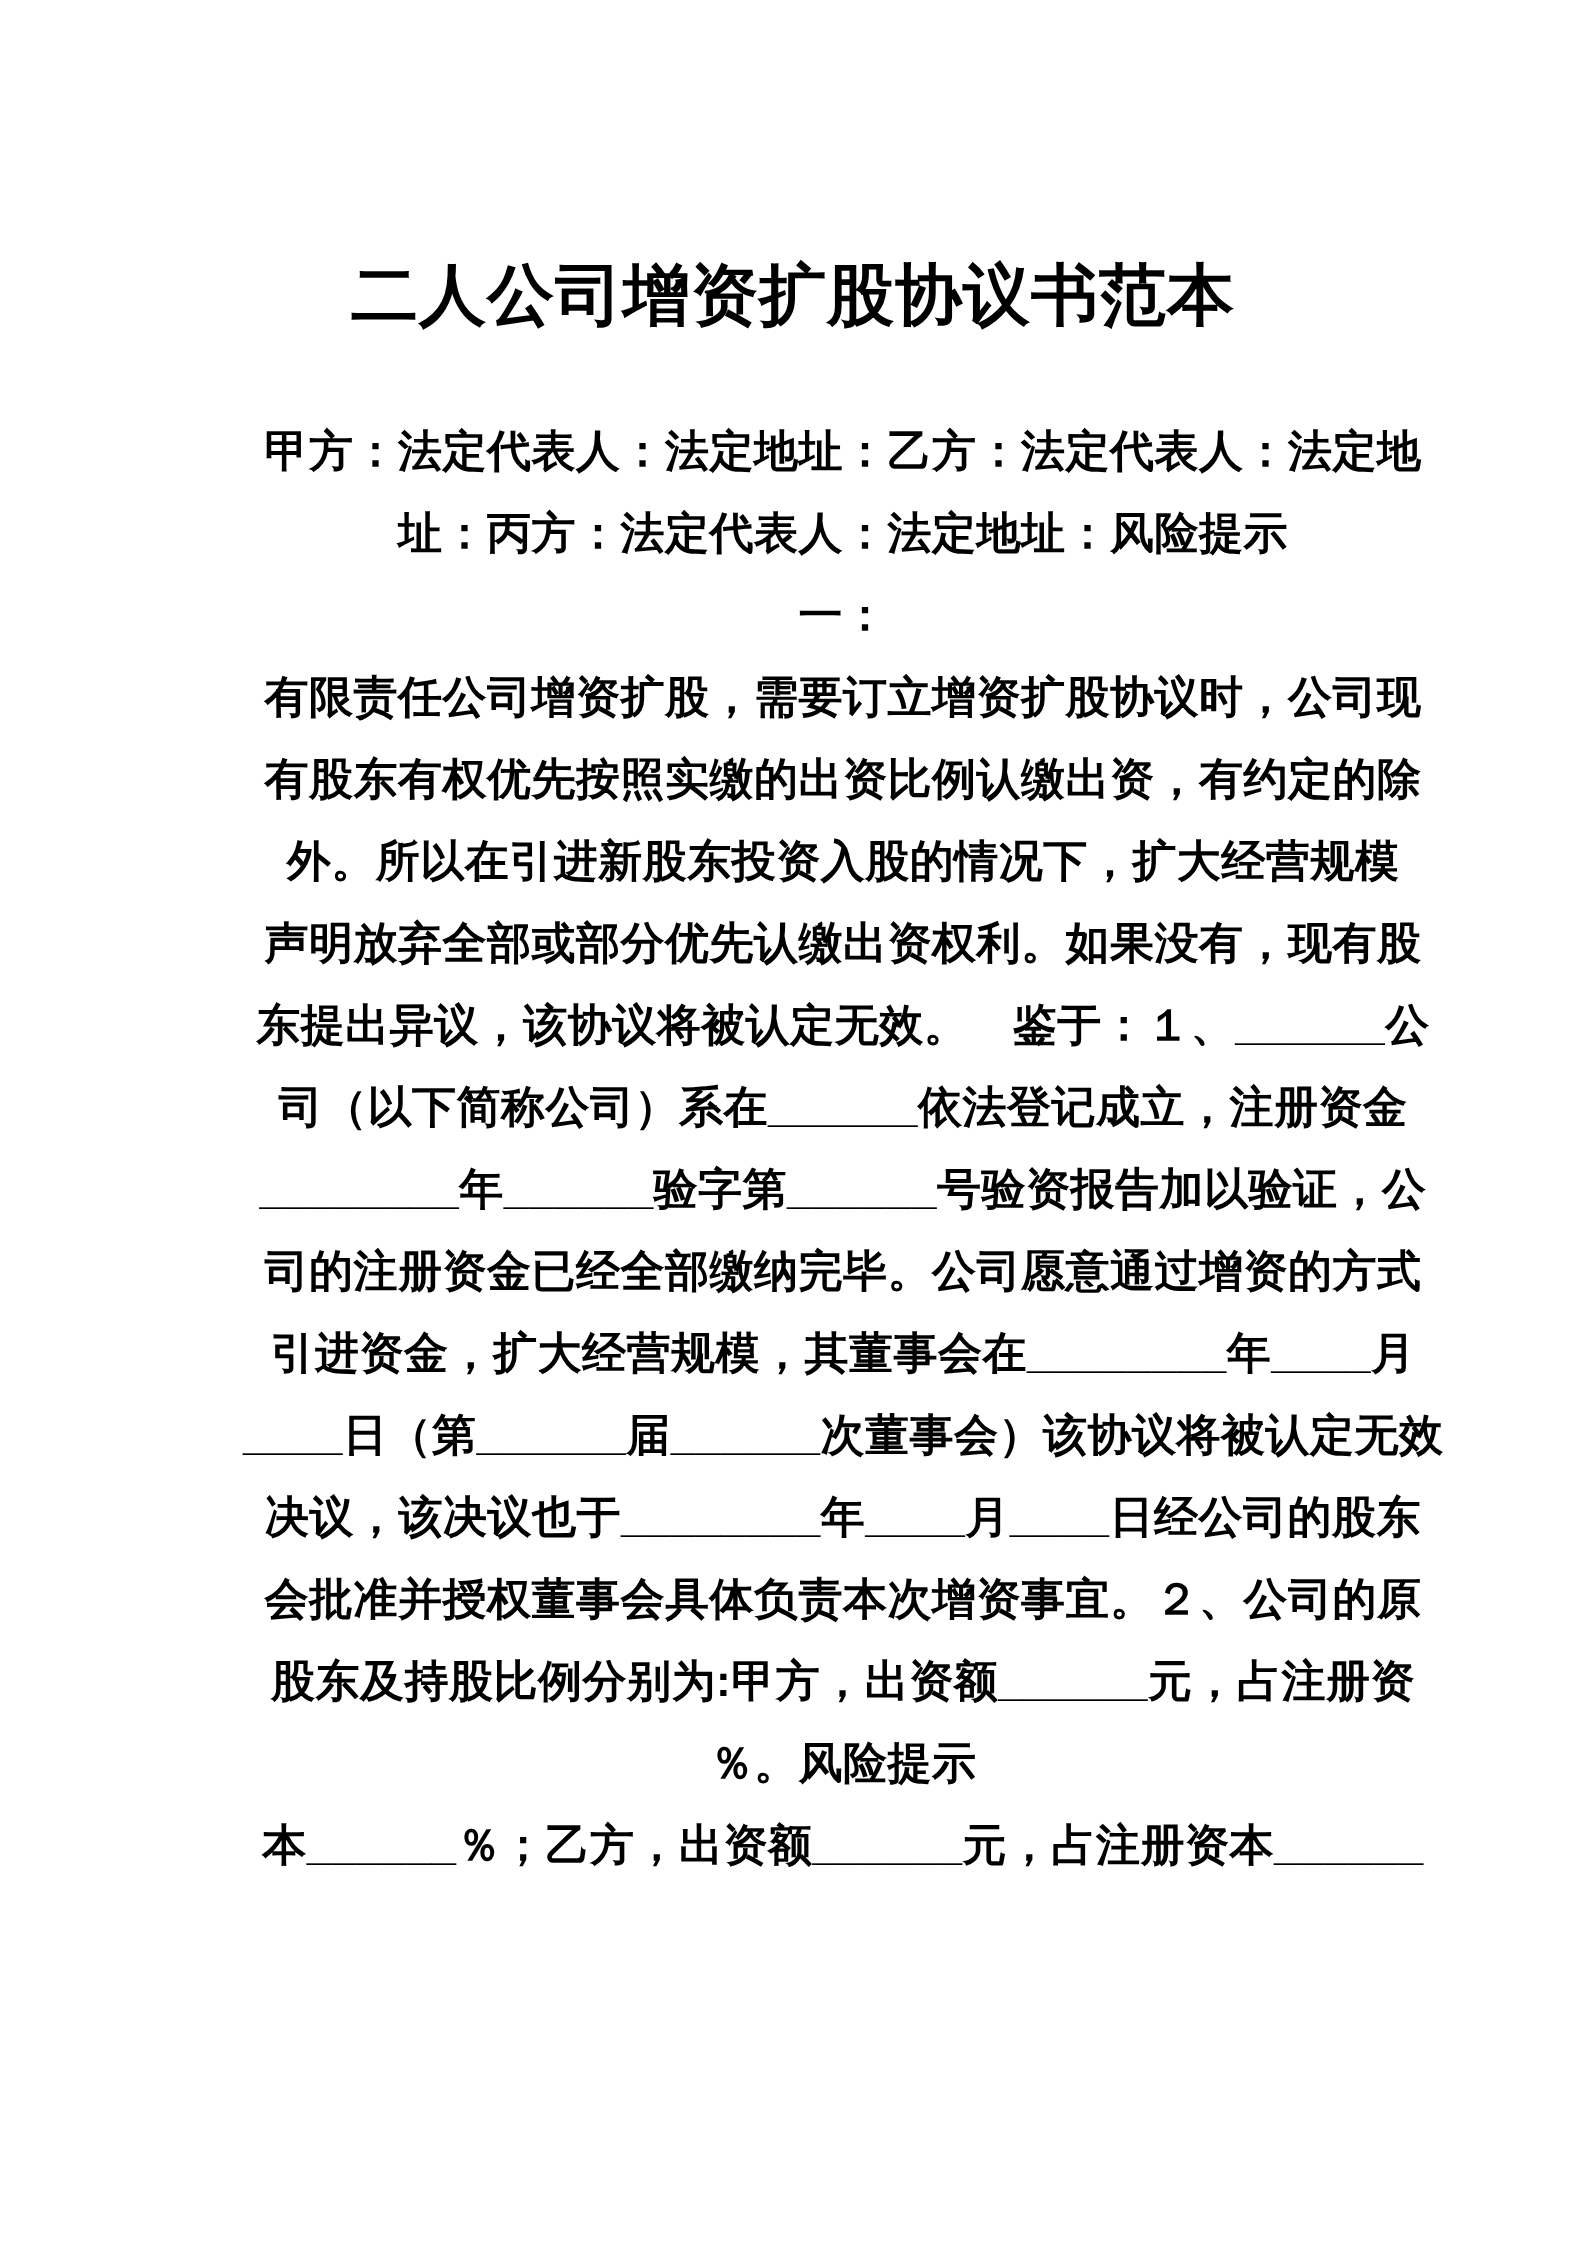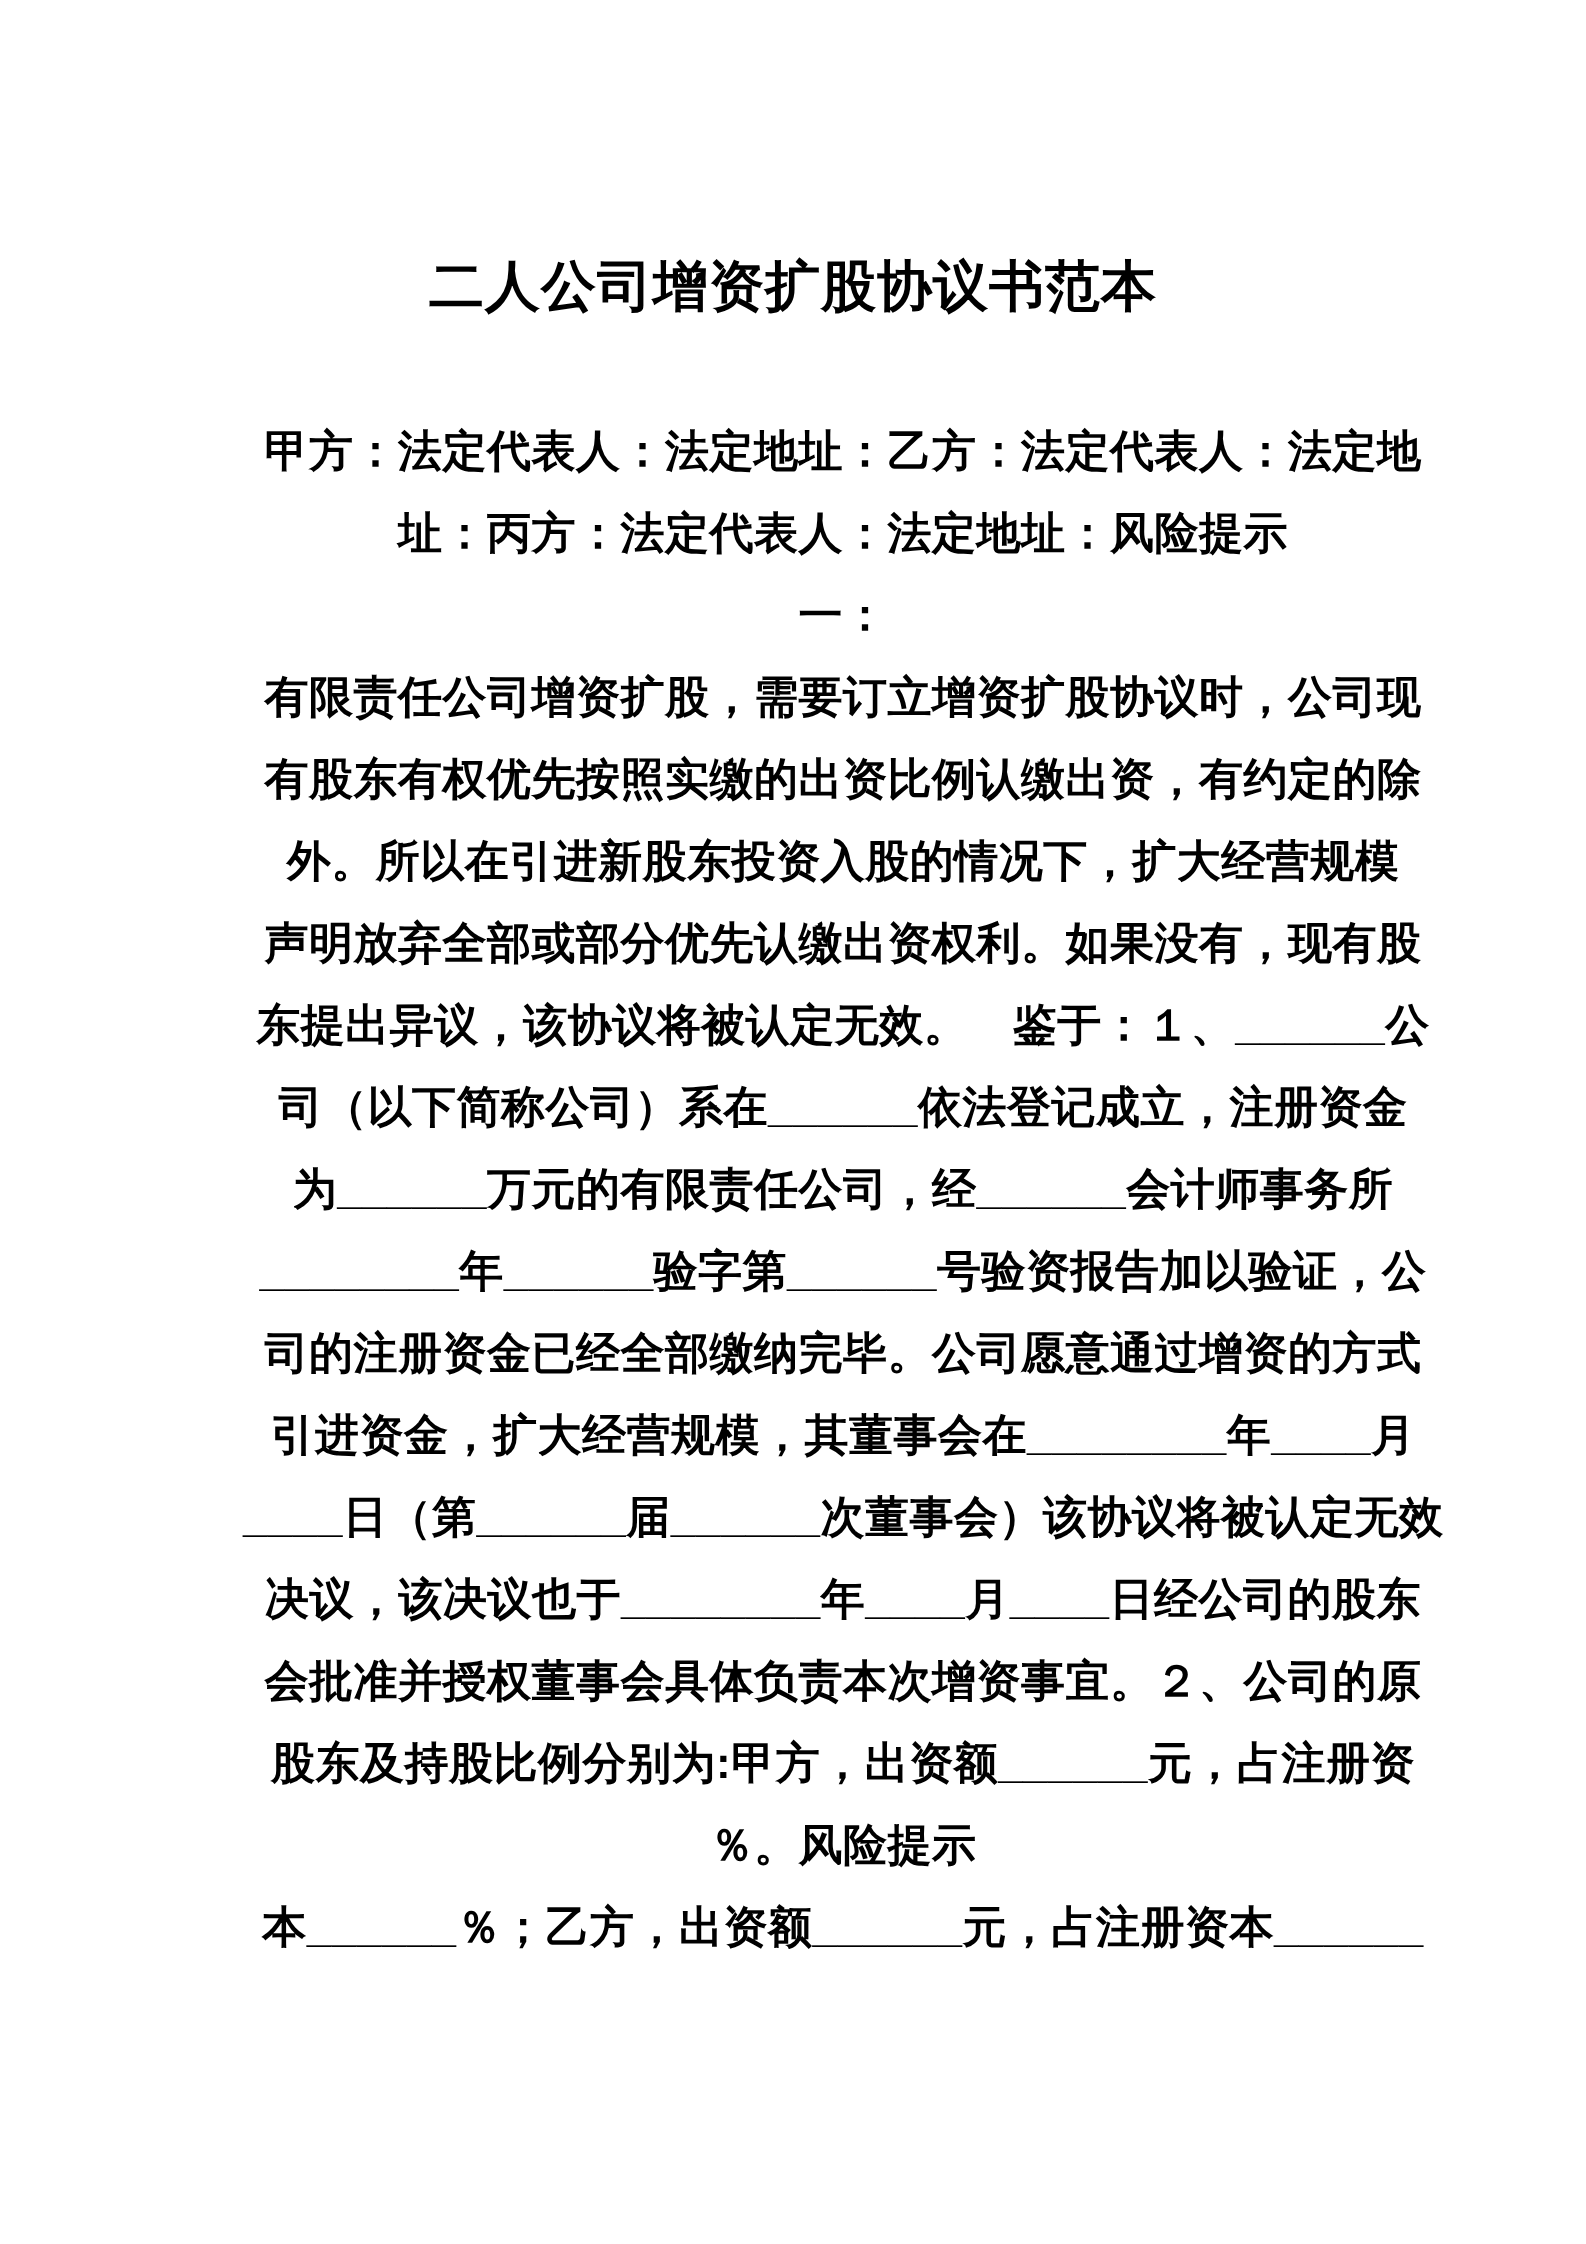--- a/index.html
+++ b/index.html
@@ -24,21 +24,21 @@
     width: 1586px;
     height: 2244px;
     background: #ffffff;
   }
   .doc-title {
     position: absolute;
     left: 0;
     top: 250px;
     width: 1586px;
     text-align: center;
-    font-size: 55px;
+    font-size: 67px;
     font-weight: 700;
     letter-spacing: 1px;
     white-space: nowrap;
   }
   .doc-body {
     position: absolute;
     left: 243px;
     top: 410px;
     width: 1200px;
     text-align: center;
@@ -62,21 +62,20 @@
   <div class="doc-body">
     <div class="doc-line">甲方：法定代表人：法定地址：乙方：法定代表人：法定地</div>
     <div class="doc-line">址：丙方：法定代表人：法定地址：风险提示</div>
     <div class="doc-line">一：</div>
     <div class="doc-line">有限责任公司增资扩股，需要订立增资扩股协议时，公司现</div>
     <div class="doc-line">有股东有权优先按照实缴的出资比例认缴出资，有约定的除</div>
     <div class="doc-line">外。所以在引进新股东投资入股的情况下，扩大经营规模</div>
     <div class="doc-line">声明放弃全部或部分优先认缴出资权利。如果没有，现有股</div>
     <div class="doc-line">东提出异议，该协议将被认定无效。　鉴于：１、______公</div>
     <div class="doc-line">司（以下简称公司）系在______依法登记成立，注册资金</div>
-    <div class="doc-line">为______万元的有限责任公司，经______会计师事务所</div>
     <div class="doc-line">________年______验字第______号验资报告加以验证，公</div>
     <div class="doc-line">司的注册资金已经全部缴纳完毕。公司愿意通过增资的方式</div>
     <div class="doc-line">引进资金，扩大经营规模，其董事会在________年____月</div>
     <div class="doc-line">____日（第______届______次董事会）该协议将被认定无效</div>
     <div class="doc-line">决议，该决议也于________年____月____日经公司的股东</div>
     <div class="doc-line">会批准并授权董事会具体负责本次增资事宜。２、公司的原</div>
     <div class="doc-line">股东及持股比例分别为:甲方，出资额______元，占注册资</div>
     <div class="doc-line">％。风险提示</div>
     <div class="doc-line">本______％；乙方，出资额______元，占注册资本______</div>
   </div>

